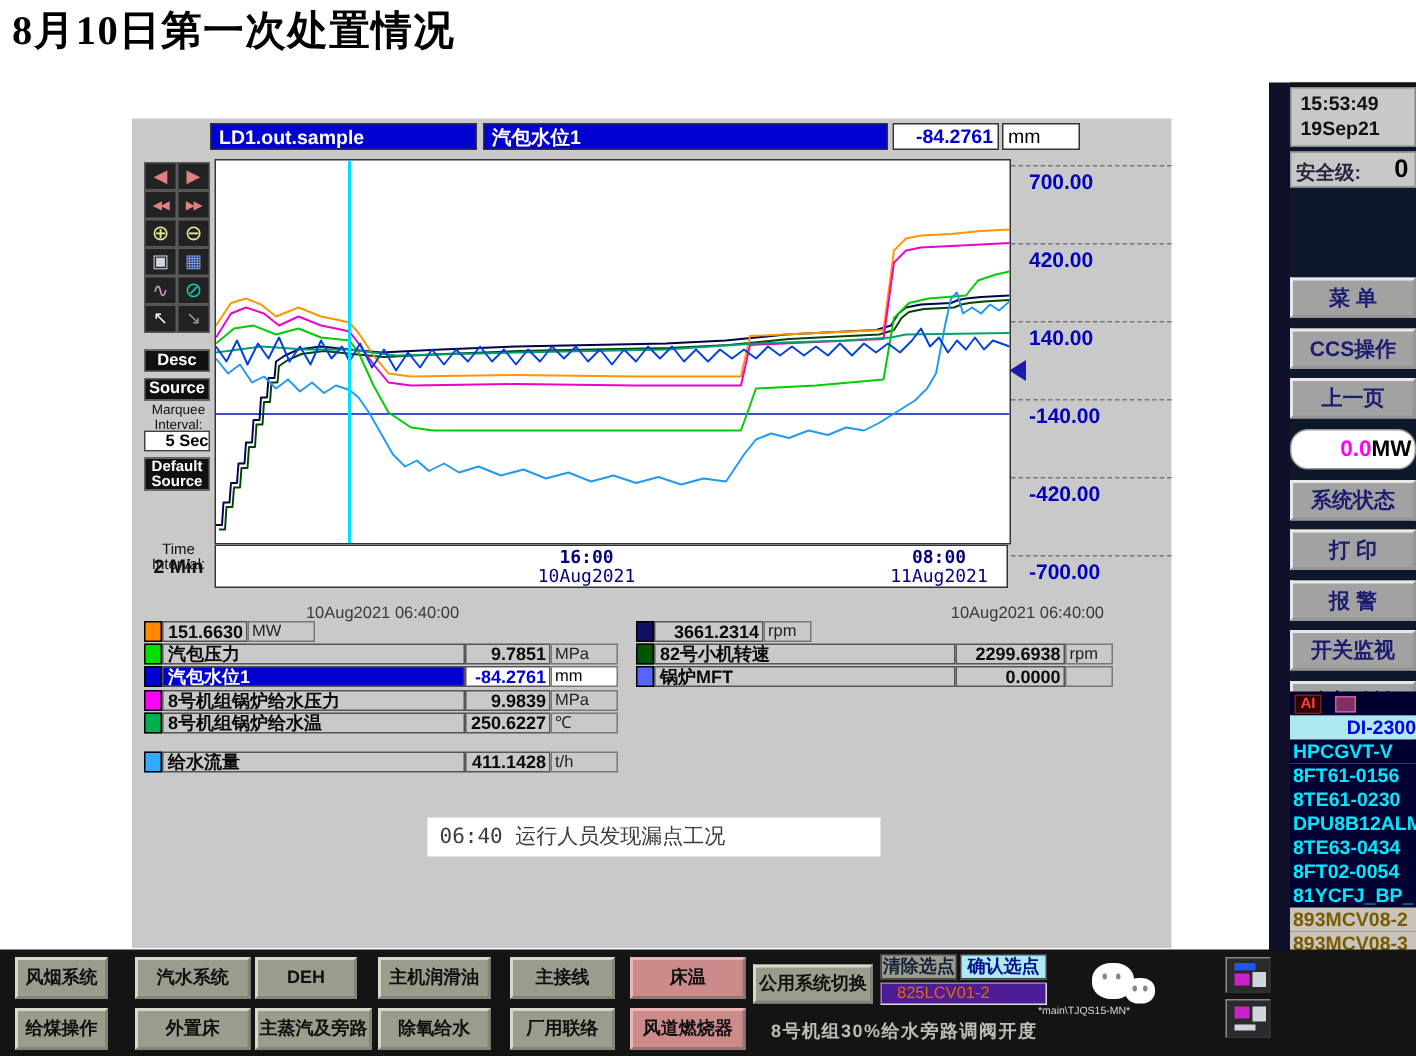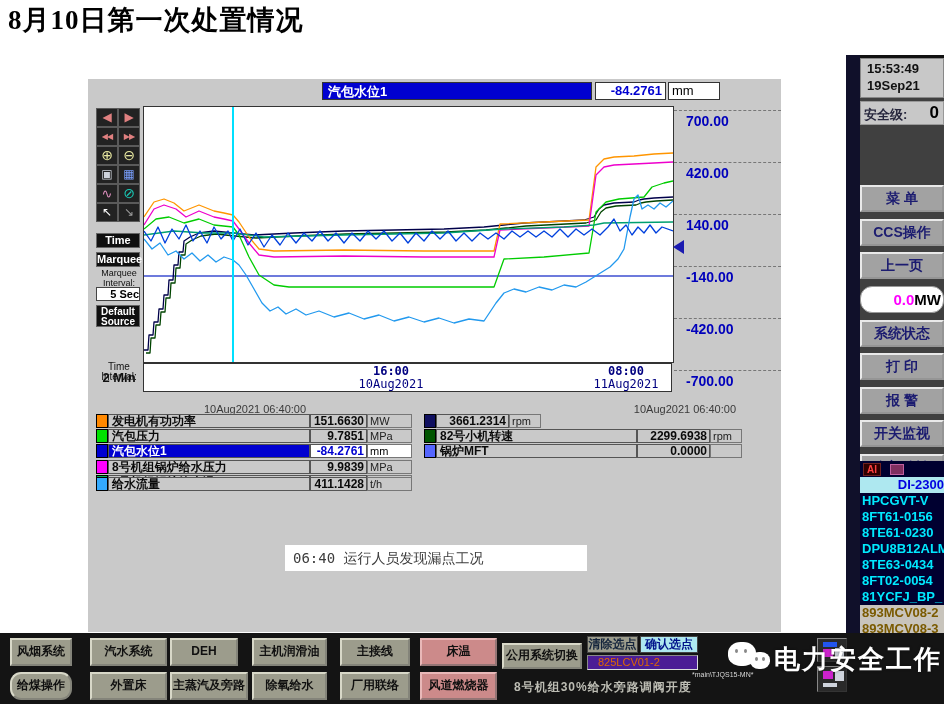--- a/index.html
+++ b/index.html
@@ -55,21 +55,21 @@
   .ucell{border:1px solid #777;box-sizing:border-box;background:#c9c9c9;color:#222;
       font-size:11px;line-height:12px;padding-left:2px;overflow:hidden;white-space:nowrap;}
   .lrow.sel .lcell{background:#0000d0;color:#fff;}
   .lrow.sel .vcell{background:#fff;color:#0000d0;}
   .lrow.sel .ucell{background:#fff;color:#000;}
   #annotation{left:197px;top:466px;width:302px;height:26px;background:#fff;
       font-family:"DejaVu Sans Mono",monospace;font-size:14px;color:#3c3c3c;line-height:26px;
       padding-left:8px;box-sizing:border-box;white-space:nowrap;overflow:hidden;}
   
   #side-strip{left:846px;top:55px;width:14px;height:649px;background:#10102a;}
-  #sidebar{left:860px;top:55px;width:84px;height:649px;background:#404040;}
+  #sidebar{left:860px;top:55px;width:84px;height:649px;background:#0f172a;}
   #side-top{position:absolute;left:0;top:0;width:84px;height:3px;background:#111;}
   #clock{position:absolute;left:0;top:3px;width:84px;height:40px;background:#c8c8c8;
       border:1px solid #888;box-sizing:border-box;}
   #clock div{font-weight:bold;font-size:13px;color:#111;padding:2px 0 0 6px;}
   #seclvl{position:absolute;left:0;top:46px;width:84px;height:24px;background:#c8c8c8;
       border:1px solid #999;box-sizing:border-box;}
   #seclvl .lab{position:absolute;left:3px;top:4px;font-weight:bold;font-size:13px;color:#26263c;}
   #seclvl .val{position:absolute;right:4px;top:1px;font-weight:bold;font-size:17px;color:#000;}
   .sbtn{position:absolute;left:0;width:84px;height:27px;background:#a2a2a2;
       border:2px outset #e9e9e9;box-sizing:border-box;color:#1c1c70;font-weight:bold;
@@ -122,40 +122,41 @@
   #wtext{color:#fff;font-weight:bold;font-size:26px;letter-spacing:2px;
       text-shadow:0 0 3px rgba(0,0,0,.4);white-space:nowrap;}
 </style>
 </head>
 <body>
 
 <div class="abs" id="page-title">8月10日第一次处置情况</div>
 
 <div class="abs" id="trend-win">
 
+  <div class="abs hdr-field" style="left:52px;width:178px;">LD1.out.sample</div>
   <div class="abs hdr-field" style="left:234px;width:270px;">汽包水位1</div>
   <div class="abs hdr-box" id="hdr-value" style="left:507px;width:71px;">-84.2761</div>
   <div class="abs hdr-box" id="hdr-unit" style="left:580px;width:52px;">mm</div>
 
   <div class="abs" id="toolbar">
       <div class="tool " style="position: absolute; left: 8px; top: 29px;">◀</div>
       <div class="tool " style="position: absolute; left: 30px; top: 29px;">▶</div>
       <div class="tool sm" style="position: absolute; left: 8px; top: 48px;">◀◀</div>
       <div class="tool sm" style="position: absolute; left: 30px; top: 48px;">▶▶</div>
       <div class="tool mag" style="position: absolute; left: 8px; top: 67px;">⊕</div>
       <div class="tool mag" style="position: absolute; left: 30px; top: 67px;">⊖</div>
       <div class="tool mono" style="position: absolute; left: 8px; top: 86px;">▣</div>
       <div class="tool grid" style="position: absolute; left: 30px; top: 86px;">▦</div>
       <div class="tool pen" style="position: absolute; left: 8px; top: 105px;">∿</div>
       <div class="tool ban" style="position: absolute; left: 30px; top: 105px;">⊘</div>
       <div class="tool cur" style="position: absolute; left: 8px; top: 124px;">↖</div>
       <div class="tool cur2" style="position: absolute; left: 30px; top: 124px;">↘</div>
     </div>
-  <div class="abs tbtn" style="top:154px;height:15px;line-height:13px;">Time</div>
-  <div class="abs tbtn" style="top:173px;height:15px;line-height:13px;">Marquee</div>
+  <div class="abs tbtn" style="top:154px;height:15px;line-height:13px;">Desc</div>
+  <div class="abs tbtn" style="top:173px;height:15px;line-height:13px;">Source</div>
   <div class="abs tlabel" style="top:189px;">Marquee Interval:</div>
   <div class="abs tfield" style="top:208px;height:14px;line-height:12px;">5 Sec</div>
   <div class="abs tbtn" style="top:226px;height:22px;font-size:10px;line-height:10px;padding-top:1px;">Default Source</div>
   <div class="abs tlabel" style="top:283px;font-size:10px;">Time Interval:</div>
   <div class="abs tlabel" style="top:294px;font-size:13px;font-weight:bold;">2 Min</div>
 
   <div class="abs" id="plot">
     <svg id="plot-svg" width="529" height="255" viewBox="0 0 529 255">
         <polyline points="0,169 529,169" fill="none" stroke="#3d4ed0" stroke-width="1.3" stroke-linejoin="round"></polyline>
         <polyline points="0,243 4,243 5,228 9,228 10,215 14,215 15,202 19,202 20,188 24,188 25,173 29,173 30,158 34,158 35,145 39,145 40,134 46,130 55,126 70,124 89,126 110,128 150,126 200,124 250,123 300,122 340,120 360,118 380,116 400,115 420,114 440,113 450,110 455,102 460,98 470,96 490,95 495,93 500,92 510,91 529,90" fill="none" stroke="#00004a" stroke-width="1.3" stroke-linejoin="round"></polyline>
@@ -200,21 +201,20 @@
         <div class="t">08:00</div>
         <div class="d">11Aug2021</div>
       </div>
     </div>
 
   <div class="abs tstamp" style="left:8px;width:318px;text-align:center;">10Aug2021  06:40:00</div>
   <div class="abs tstamp" style="left:336px;width:312px;text-align:right;padding-right:16px;">10Aug2021  06:40:00</div>
   <div id="left-table">
       <div class="lrow" style="left: 8px; top: 335px;">
         <span class="sw" style="background: rgb(255, 136, 0);"></span>
-        <span class="lcell" style="width: 202px;">发电机有功功率</span>
         <span class="vcell" style="width: 57px;">151.6630</span>
         <span class="ucell" style="width: 45px;">MW</span>
       </div>
       <div class="lrow" style="left: 8px; top: 350.2px;">
         <span class="sw" style="background: rgb(0, 224, 0);"></span>
         <span class="lcell" style="width: 202px;">汽包压力</span>
         <span class="vcell" style="width: 57px;">9.7851</span>
         <span class="ucell" style="width: 45px;">MPa</span>
       </div>
       <div class="lrow sel" style="left: 8px; top: 365.4px;">
@@ -228,21 +228,21 @@
         <span class="lcell" style="width: 202px;">8号机组锅炉给水压力</span>
         <span class="vcell" style="width: 57px;">9.9839</span>
         <span class="ucell" style="width: 45px;">MPa</span>
       </div>
       <div class="lrow" style="left: 8px; top: 395.8px;">
         <span class="sw" style="background: rgb(0, 176, 80);"></span>
         <span class="lcell" style="width: 202px;">8号机组锅炉给水温</span>
         <span class="vcell" style="width: 57px;">250.6227</span>
         <span class="ucell" style="width: 45px;">℃</span>
       </div>
-      <div class="lrow" style="left: 8px; top: 398px;">
+      <div class="lrow" style="left: 8px; top: 422px;">
         <span class="sw" style="background: rgb(51, 170, 255);"></span>
         <span class="lcell" style="width: 202px;">给水流量</span>
         <span class="vcell" style="width: 57px;">411.1428</span>
         <span class="ucell" style="width: 45px;">t/h</span>
       </div>
     </div>
   <div id="right-table">
       <div class="lrow" style="left: 336px; top: 335px;">
         <span class="sw" style="background: rgb(16, 16, 96);"></span>
         <span class="vcell" style="width: 73px;">3661.2314</span>
@@ -312,21 +312,21 @@
 </div>
 
 <div class="abs" id="taskbar">
   <div id="task-buttons">
       <div class="kbtn" style="left: 10px; top: 5px; width: 62px;">风烟系统</div>
       <div class="kbtn" style="left: 90px; top: 5px; width: 77px;">汽水系统</div>
       <div class="kbtn" style="left: 170px; top: 5px; width: 68px;">DEH</div>
       <div class="kbtn" style="left: 252px; top: 5px; width: 75px;">主机润滑油</div>
       <div class="kbtn" style="left: 340px; top: 5px; width: 70px;">主接线</div>
       <div class="kbtn pink" style="left: 420px; top: 5px; width: 77px;">床温</div>
-      <div class="kbtn" style="left: 10px; top: 39px; width: 62px; border-radius: 11px;">给煤操作</div>
+      <div class="kbtn" style="left: 10px; top: 39px; width: 62px;">给煤操作</div>
       <div class="kbtn" style="left: 90px; top: 39px; width: 77px;">外置床</div>
       <div class="kbtn" style="left: 170px; top: 39px; width: 78px;">主蒸汽及旁路</div>
       <div class="kbtn" style="left: 252px; top: 39px; width: 75px;">除氧给水</div>
       <div class="kbtn" style="left: 340px; top: 39px; width: 70px;">厂用联络</div>
       <div class="kbtn pink" style="left: 420px; top: 39px; width: 77px;">风道燃烧器</div>
     </div>
   <div class="kbtn" id="common-btn">公用系统切换</div>
   <div id="clear-pt">清除选点</div>
   <div id="confirm-pt">确认选点</div>
   <div id="pt-input">825LCV01-2</div>
@@ -348,14 +348,13 @@
   <div id="wicon">
     <span class="bub big">
         <span class="eye" style="left:7px;top:7px;"></span>
         <span class="eye" style="left:16px;top:7px;"></span>
       </span>
     <span class="bub small">
         <span class="eye" style="left:5px;top:5px;"></span>
         <span class="eye" style="left:12px;top:5px;"></span>
       </span>
   </div>
-  <span id="wtext">电力安全工作</span>
 </div>
 
 </body></html>

